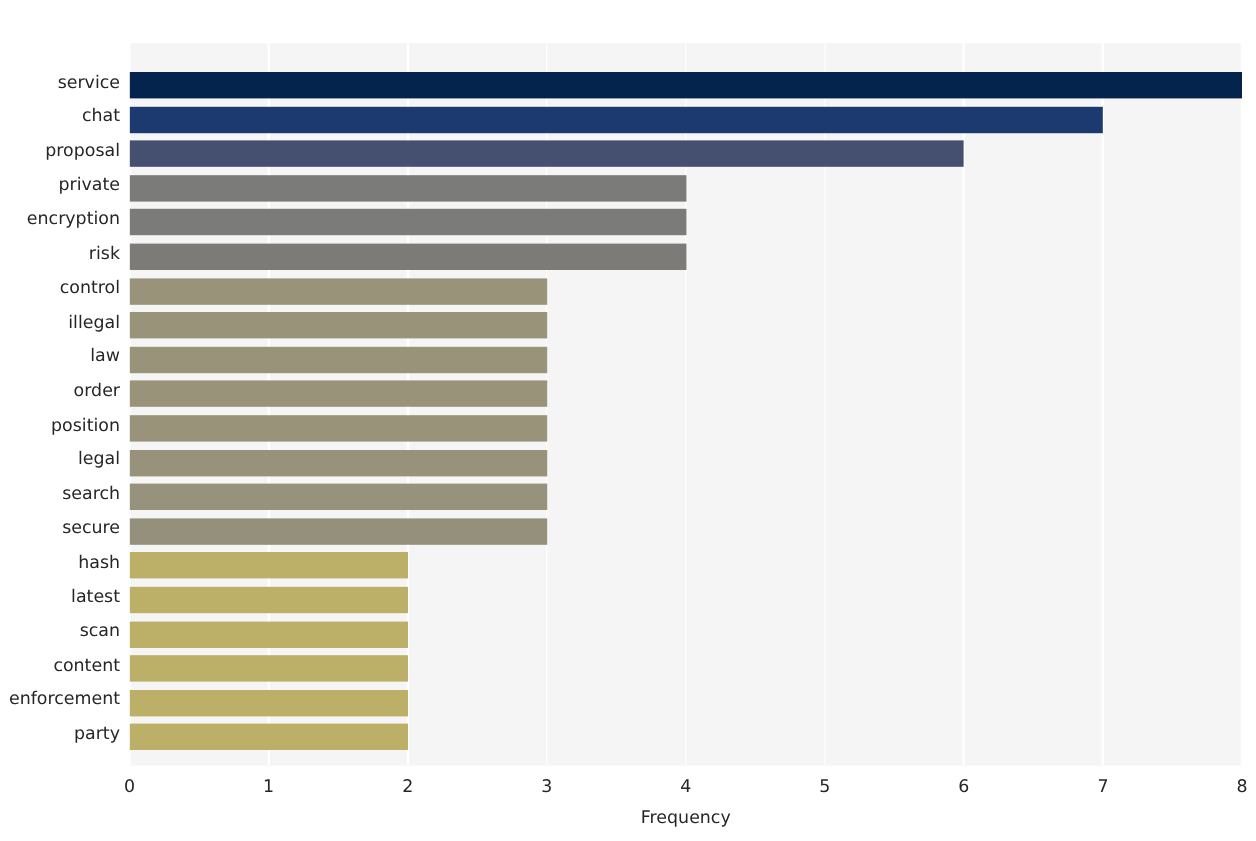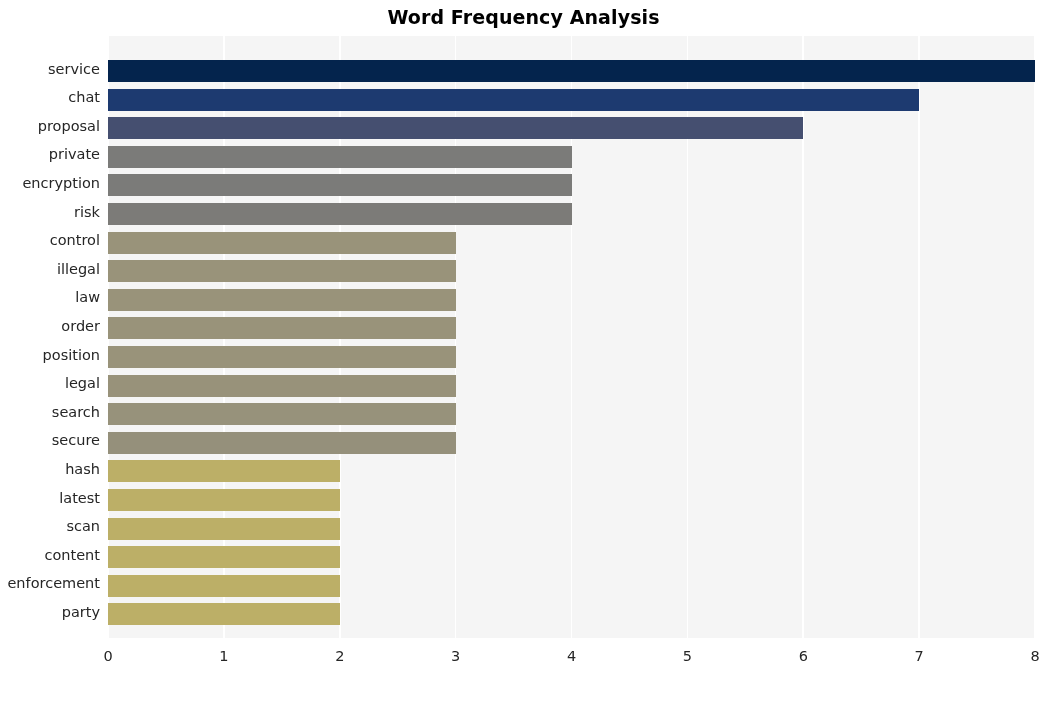--- a/index.html
+++ b/index.html
@@ -120,21 +120,20 @@
     text-align: center;
     font-size: 14.5px;
     color: #262626;
   }
 </style>
 </head>
 <body>
 
 <div id="figure">
 
-  <div id="chart-title">Word Frequency Analysis</div>
 
   <div id="plot-area">
     <div id="gridlines">
         <div class="gridline-v" style="left: -0.8px;"></div>
         <div class="gridline-v" style="left: 115.075px;"></div>
         <div class="gridline-v" style="left: 230.95px;"></div>
         <div class="gridline-v" style="left: 346.825px;"></div>
         <div class="gridline-v" style="left: 462.7px;"></div>
         <div class="gridline-v" style="left: 578.575px;"></div>
         <div class="gridline-v" style="left: 694.45px;"></div>
@@ -233,14 +232,15 @@
       <div class="xtick" style="left: 223.875px;">1</div>
       <div class="xtick" style="left: 339.75px;">2</div>
       <div class="xtick" style="left: 455.625px;">3</div>
       <div class="xtick" style="left: 571.5px;">4</div>
       <div class="xtick" style="left: 687.375px;">5</div>
       <div class="xtick" style="left: 803.25px;">6</div>
       <div class="xtick" style="left: 919.125px;">7</div>
       <div class="xtick" style="left: 1035px;">8</div>
     </div>
 
+  <div id="x-axis-label">Frequency</div>
 
 </div>
 
 </body></html>

